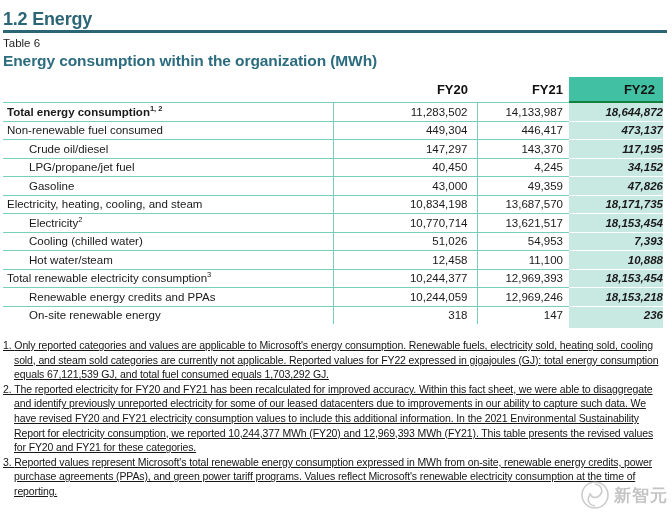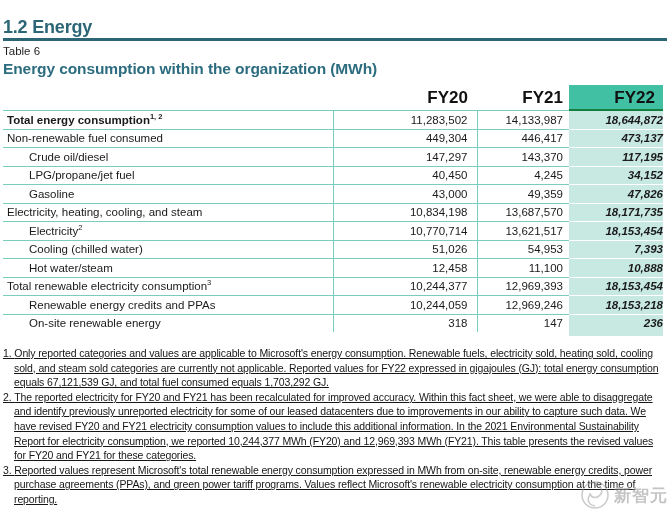--- a/index.html
+++ b/index.html
@@ -15,21 +15,21 @@
     position:relative;
     width:672px;height:520px;
     background:#fff;
     font-family:"Liberation Sans","DejaVu Sans",sans-serif;
     color:var(--text-dark);
     overflow:hidden;
     box-sizing:border-box;
     padding-top:6px;
   }
   .section-title{
-    margin:12px 0 0 3px;
+    margin:4px 0 0 3px;
     font-size:18px;line-height:18px;font-weight:700;
     color:var(--heading-teal);
     letter-spacing:-0.2px;
   }
   .section-rule{
     margin:2px 5px 0 3px;height:3px;
     background:var(--heading-teal);
   }
   .table-label{
     margin:4px 0 0 3px;
@@ -44,21 +44,21 @@
   table.energy{
     border-collapse:collapse;table-layout:fixed;
     width:660px;margin:8px 0 0 3px;
     font-size:11.5px;
   }
   col.c-label{width:330px;}
   col.c-fy20{width:144px;}
   col.c-fy21{width:92px;}
   col.c-fy22{width:94px;}
   th{
-    font-size:17px;font-weight:700;text-align:right;
+    font-size:13px;font-weight:700;text-align:right;
     height:23px;vertical-align:middle;
     padding:1px 9px 0 0;
     border-bottom:1px solid var(--grid-line);
     color:#111;
   }
   th.h-blank{border-bottom:1px solid var(--grid-line);}
   th.h-fy21{padding-right:6px;}
   th.h-fy22{background:var(--fy22-header-bg);padding-right:8px;border-bottom:2px solid #15803d;}
   td{
     height:17.5px;vertical-align:middle;

